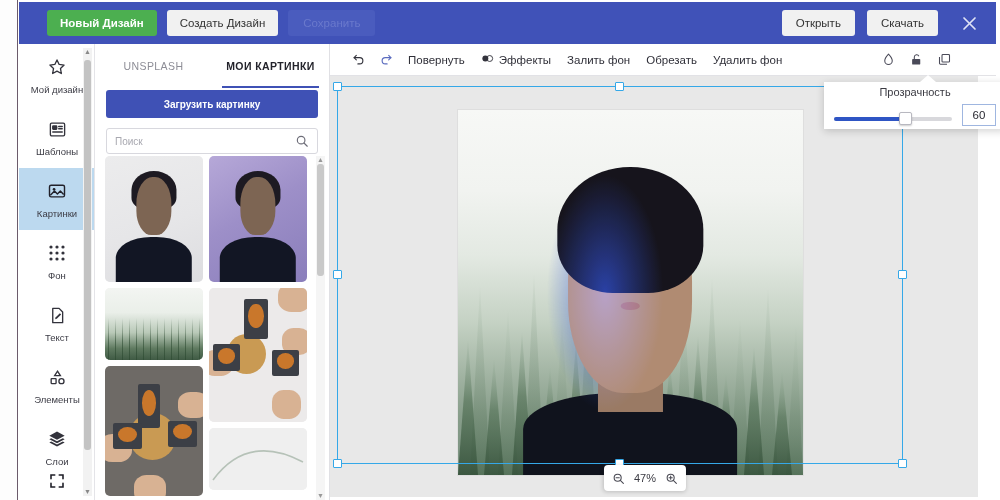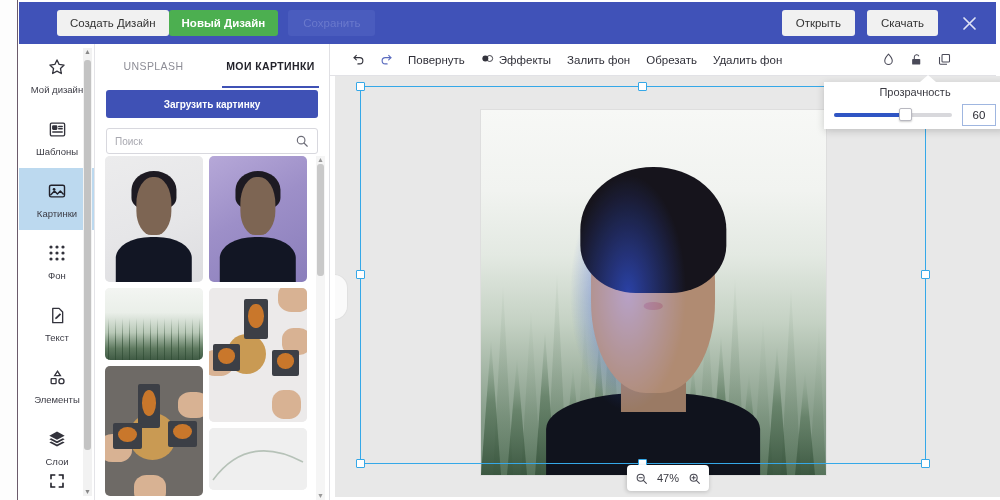--- a/index.html
+++ b/index.html
@@ -240,21 +240,21 @@
     padding: 0 8px; height: 26px; cursor: pointer; white-space: nowrap;
   }
   .tb-icon-btn {
     width: 24px; height: 24px; display: flex; align-items: center; justify-content: center;
     cursor: pointer; margin: 0 2px;
   }
   .tb-right { margin-left: auto; display: flex; align-items: center; }
 
   
   .stage {
-    position: absolute; left: 335px; top: 76px;
+    position: absolute; left: 312px; top: 76px;
     width: 666px; height: 421px;
     background: #e8e8e8;
     overflow: hidden;
     z-index: 10;
   }
   .artboard {
     position: absolute;
     left: 146px; top: 34px;
     width: 345px; height: 365px;
     background: #fafaf8;
@@ -372,21 +372,21 @@
   .transp-popup::before {
     content: ""; position: absolute; left: 96px; top: -7px;
     width: 0; height: 0;
     border-left: 8px solid transparent;
     border-right: 8px solid transparent;
     border-bottom: 7px solid #ffffff;
   }
   .transp-title {
     text-align: center; font-size: 11px; color: #3a3a42; margin-bottom: 6px;
   }
-  .transp-row { display: flex; align-items: center; gap: 10px; }
+  .transp-row { display: flex; align-items: flex-end; gap: 10px; }
   .slider {
     position: relative; flex: 1; height: 14px;
   }
   .slider-track {
     position: absolute; left: 0; right: 0; top: 5px; height: 4px;
     background: #d8d8dc; border-radius: 2px;
   }
   .slider-fill {
     position: absolute; left: 0; top: 5px; height: 4px;
     background: #2f55c4; border-radius: 2px;
@@ -409,22 +409,22 @@
 </style>
 </head>
 <body>
 
 <div id="app">
 
   <div class="page-gutter"></div>
   <div class="right-gutter"></div>
 
   <div class="header">
+    <div class="btn btn-new">Новый Дизайн</div>
     <div class="btn btn-create">Создать Дизайн</div>
-    <div class="btn btn-new">Новый Дизайн</div>
     <div class="btn btn-save">Сохранить</div>
 
     <div class="header-right">
       <div class="btn btn-open">Открыть</div>
       <div class="btn btn-download">Скачать</div>
       <div class="close-x">
         <svg width="17" height="17" viewBox="0 0 17 17">
             <path d="M3 3 L14 14 M14 3 L3 14" stroke="#dfe3f5" stroke-width="1.7" fill="none" stroke-linecap="round"></path>
           </svg>
       </div>

